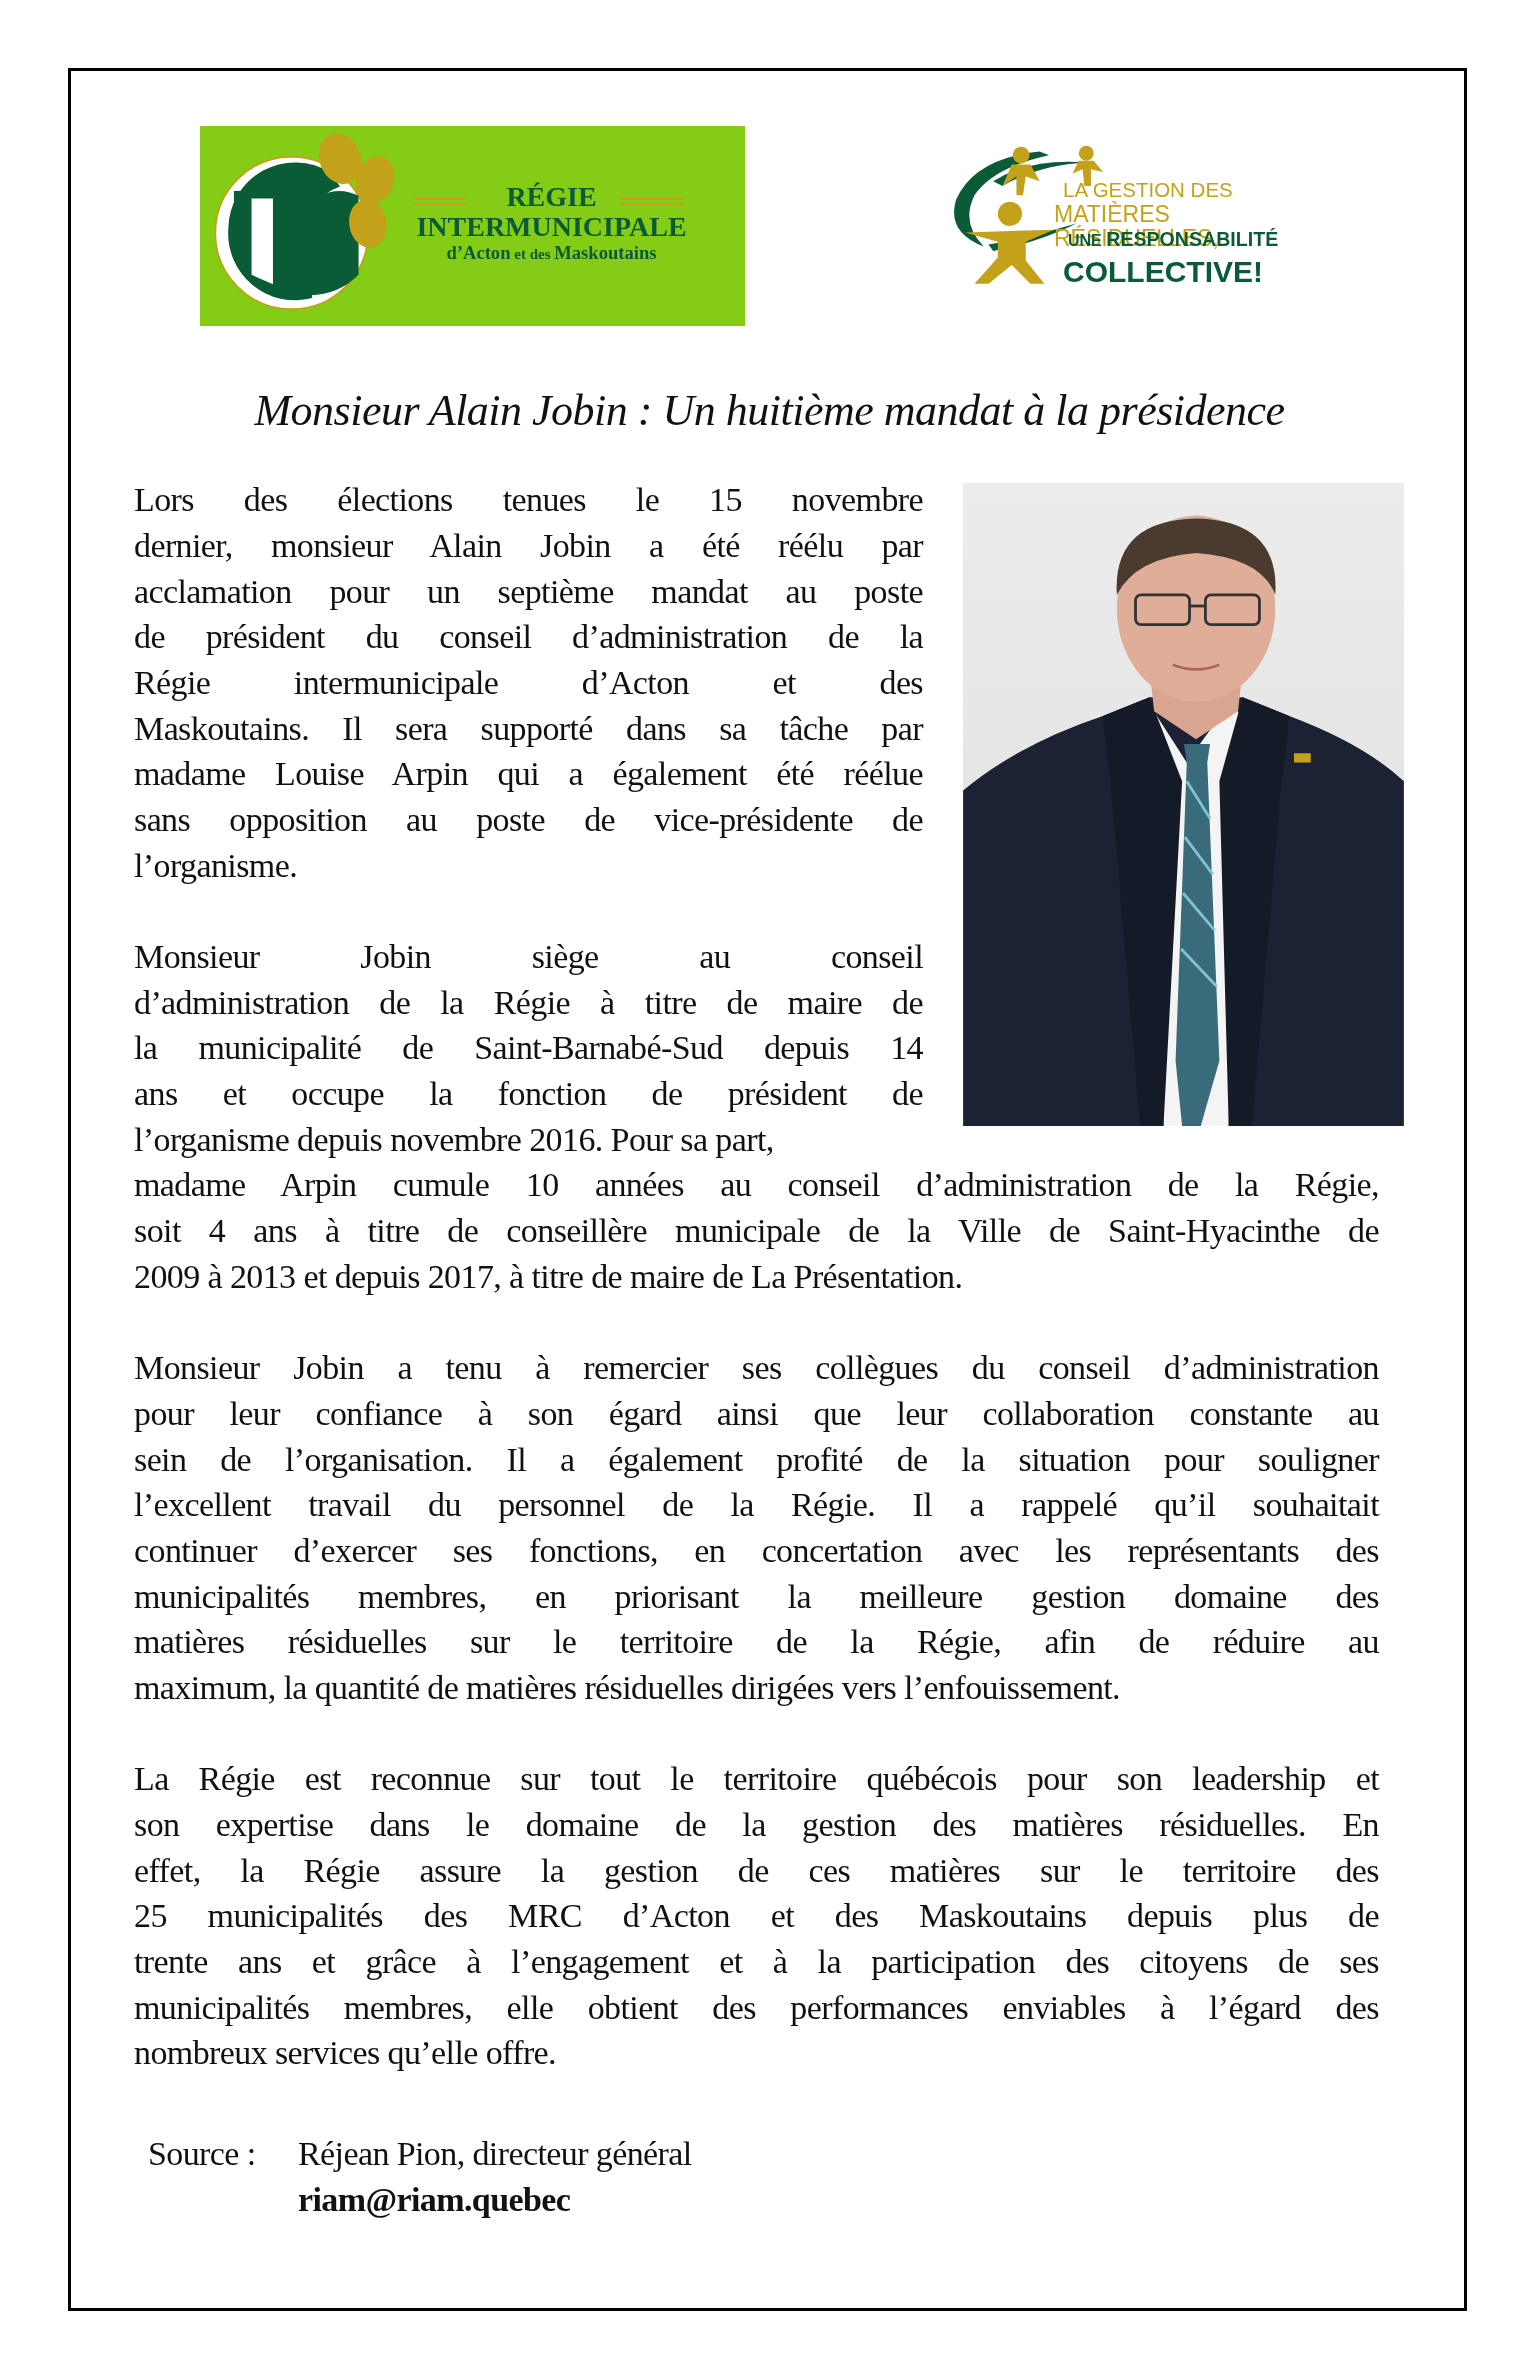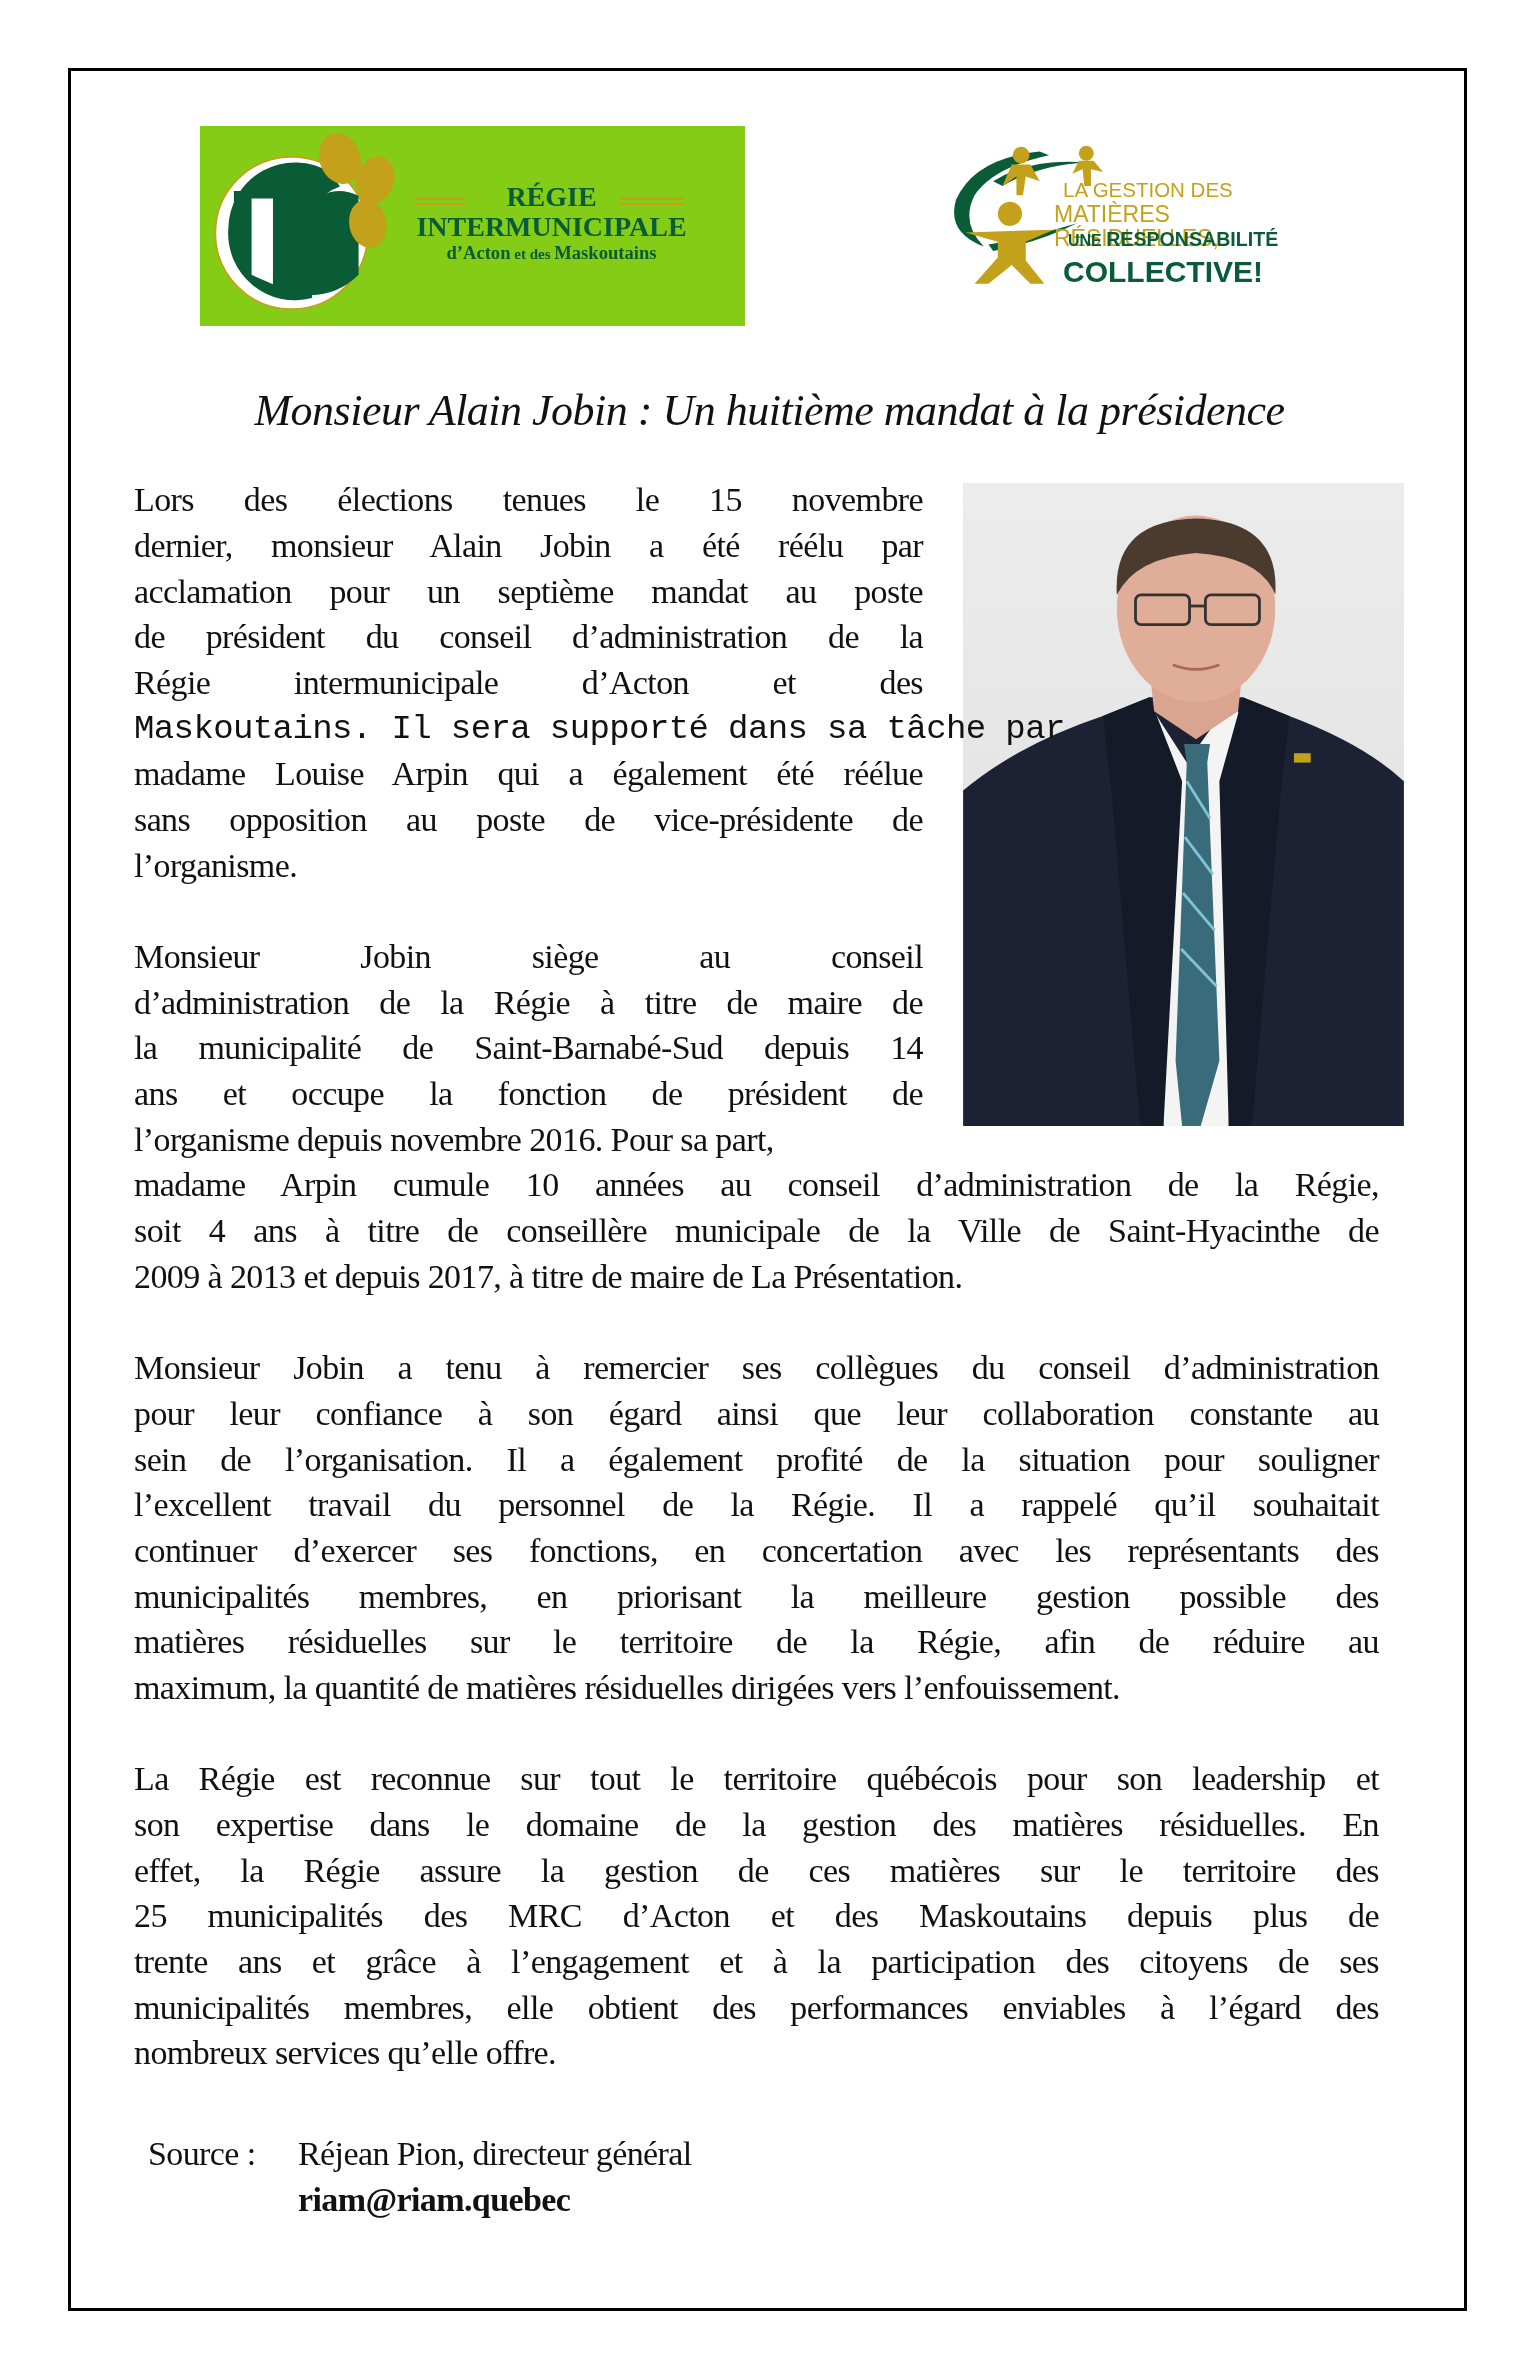--- a/index.html
+++ b/index.html
@@ -126,40 +126,40 @@
 
     <path d="M225 195 Q250 205 275 195" stroke="#a8675a" stroke-width="3" fill="none"></path>
   </svg>
 </div>
 
 <div class="line narrow" style="top:477px;">Lors des élections tenues le 15 novembre</div>
 <div class="line narrow" style="top:523px;">dernier, monsieur Alain Jobin a été réélu par</div>
 <div class="line narrow" style="top:569px;">acclamation pour un septième mandat au poste</div>
 <div class="line narrow" style="top:614px;">de président du conseil d’administration de la</div>
 <div class="line narrow" style="top:660px;">Régie intermunicipale d’Acton et des</div>
-<div class="line narrow" style="top:706px;font-family:Liberation Mono, monospace;">Maskoutains. Il sera supporté dans sa tâche par</div>
+<div class="line narrow" style="top:706px;">Maskoutains. Il sera supporté dans sa tâche par</div>
 <div class="line narrow" style="top:751px;">madame Louise Arpin qui a également été réélue</div>
 <div class="line narrow" style="top:797px;">sans opposition au poste de vice-présidente de</div>
 <div class="line narrow last" style="top:843px;">l’organisme.</div>
 
 <div class="line narrow" style="top:934px;">Monsieur Jobin siège au conseil</div>
 <div class="line narrow" style="top:980px;">d’administration de la Régie à titre de maire de</div>
 <div class="line narrow" style="top:1025px;">la municipalité de Saint-Barnabé-Sud depuis 14</div>
 <div class="line narrow" style="top:1071px;">ans et occupe la fonction de président de</div>
 <div class="line narrow last" style="top:1117px;">l’organisme depuis novembre 2016. Pour sa part,</div>
 <div class="line wide" style="top:1162px;">madame Arpin cumule 10 années au conseil d’administration de la Régie,</div>
 <div class="line wide" style="top:1208px;">soit 4 ans à titre de conseillère municipale de la Ville de Saint-Hyacinthe de</div>
 <div class="line wide last" style="top:1254px;">2009 à 2013 et depuis 2017, à titre de maire de La Présentation.</div>
 
 <div class="line wide" style="top:1345px;">Monsieur Jobin a tenu à remercier ses collègues du conseil d’administration</div>
 <div class="line wide" style="top:1391px;">pour leur confiance à son égard ainsi que leur collaboration constante au</div>
 <div class="line wide" style="top:1437px;">sein de l’organisation. Il a également profité de la situation pour souligner</div>
 <div class="line wide" style="top:1482px;">l’excellent travail du personnel de la Régie. Il a rappelé qu’il souhaitait</div>
 <div class="line wide" style="top:1528px;">continuer d’exercer ses fonctions, en concertation avec les représentants des</div>
-<div class="line wide" style="top:1574px;">municipalités membres, en priorisant la meilleure gestion possible des</div>
+<div class="line wide" style="top:1574px;">municipalités membres, en priorisant la meilleure gestion domaine des</div>
 <div class="line wide" style="top:1619px;">matières résiduelles sur le territoire de la Régie, afin de réduire au</div>
 <div class="line wide last" style="top:1665px;">maximum, la quantité de matières résiduelles dirigées vers l’enfouissement.</div>
 
 <div class="line wide" style="top:1756px;">La Régie est reconnue sur tout le territoire québécois pour son leadership et</div>
 <div class="line wide" style="top:1802px;">son expertise dans le domaine de la gestion des matières résiduelles. En</div>
 <div class="line wide" style="top:1848px;">effet, la Régie assure la gestion de ces matières sur le territoire des</div>
 <div class="line wide" style="top:1893px;">25 municipalités des MRC d’Acton et des Maskoutains depuis plus de</div>
 <div class="line wide" style="top:1939px;">trente ans et grâce à l’engagement et à la participation des citoyens de ses</div>
 <div class="line wide" style="top:1985px;">municipalités membres, elle obtient des performances enviables à l’égard des</div>
 <div class="line wide last" style="top:2030px;">nombreux services qu’elle offre.</div>

